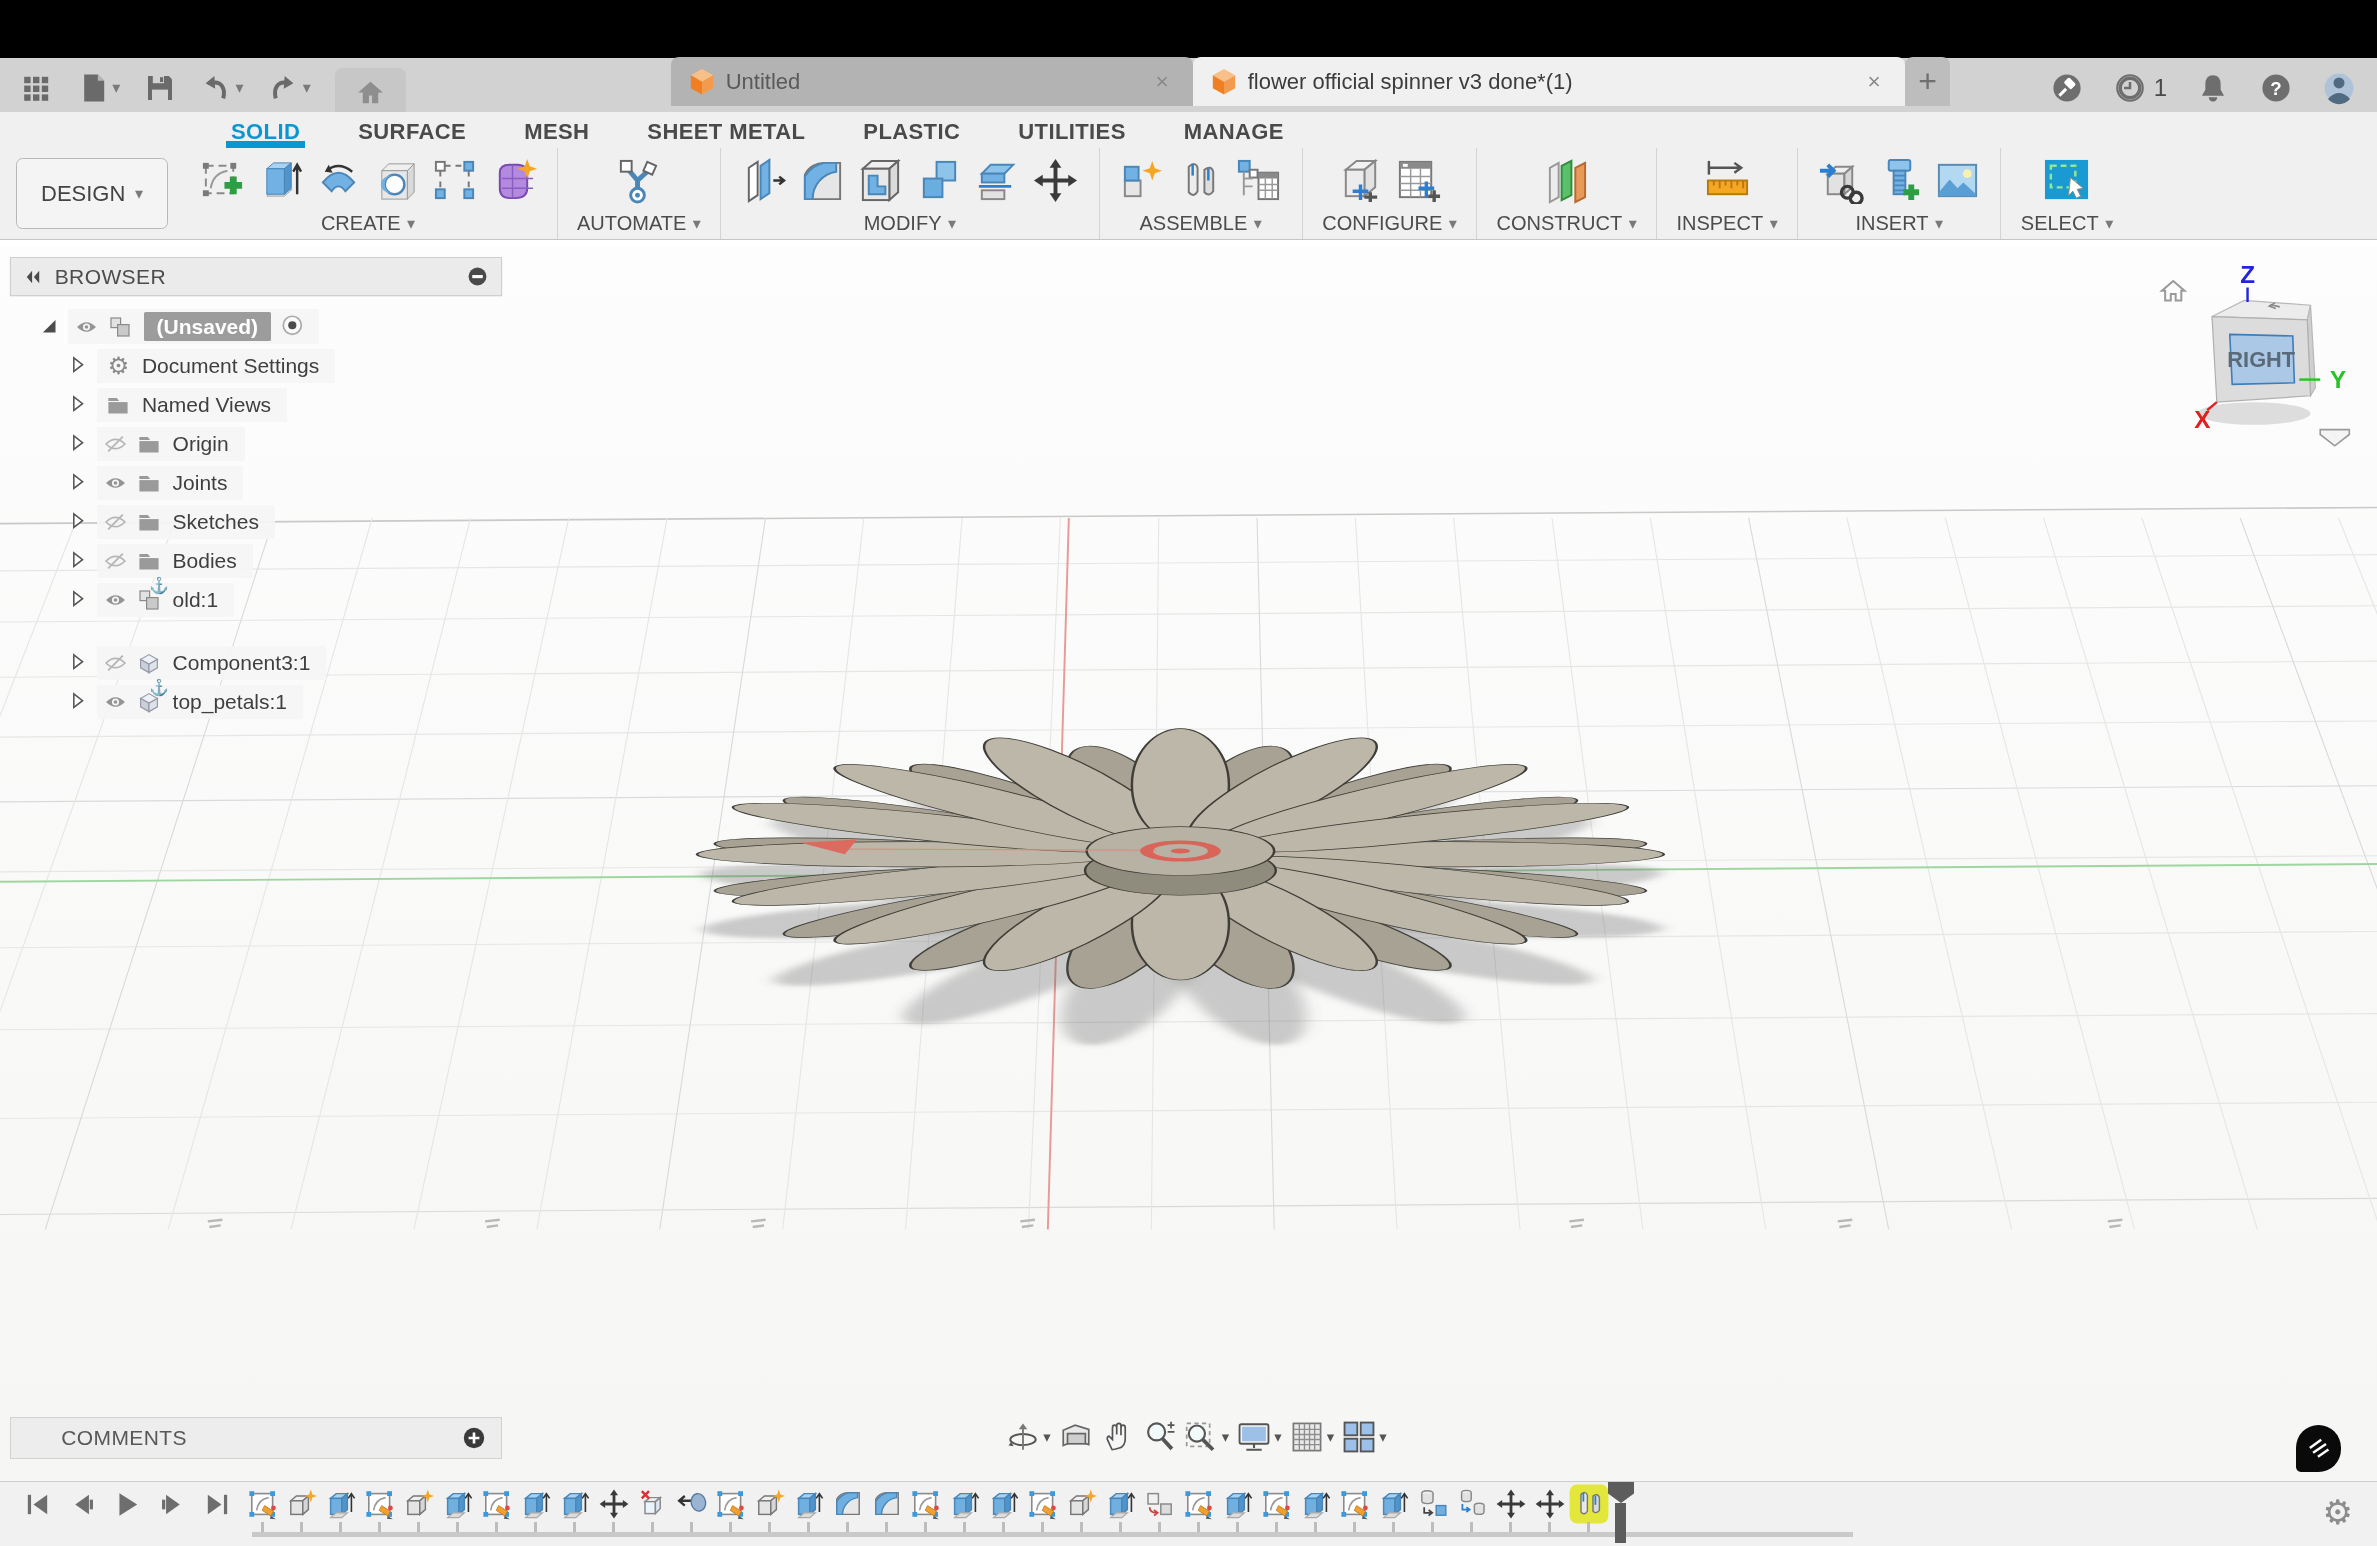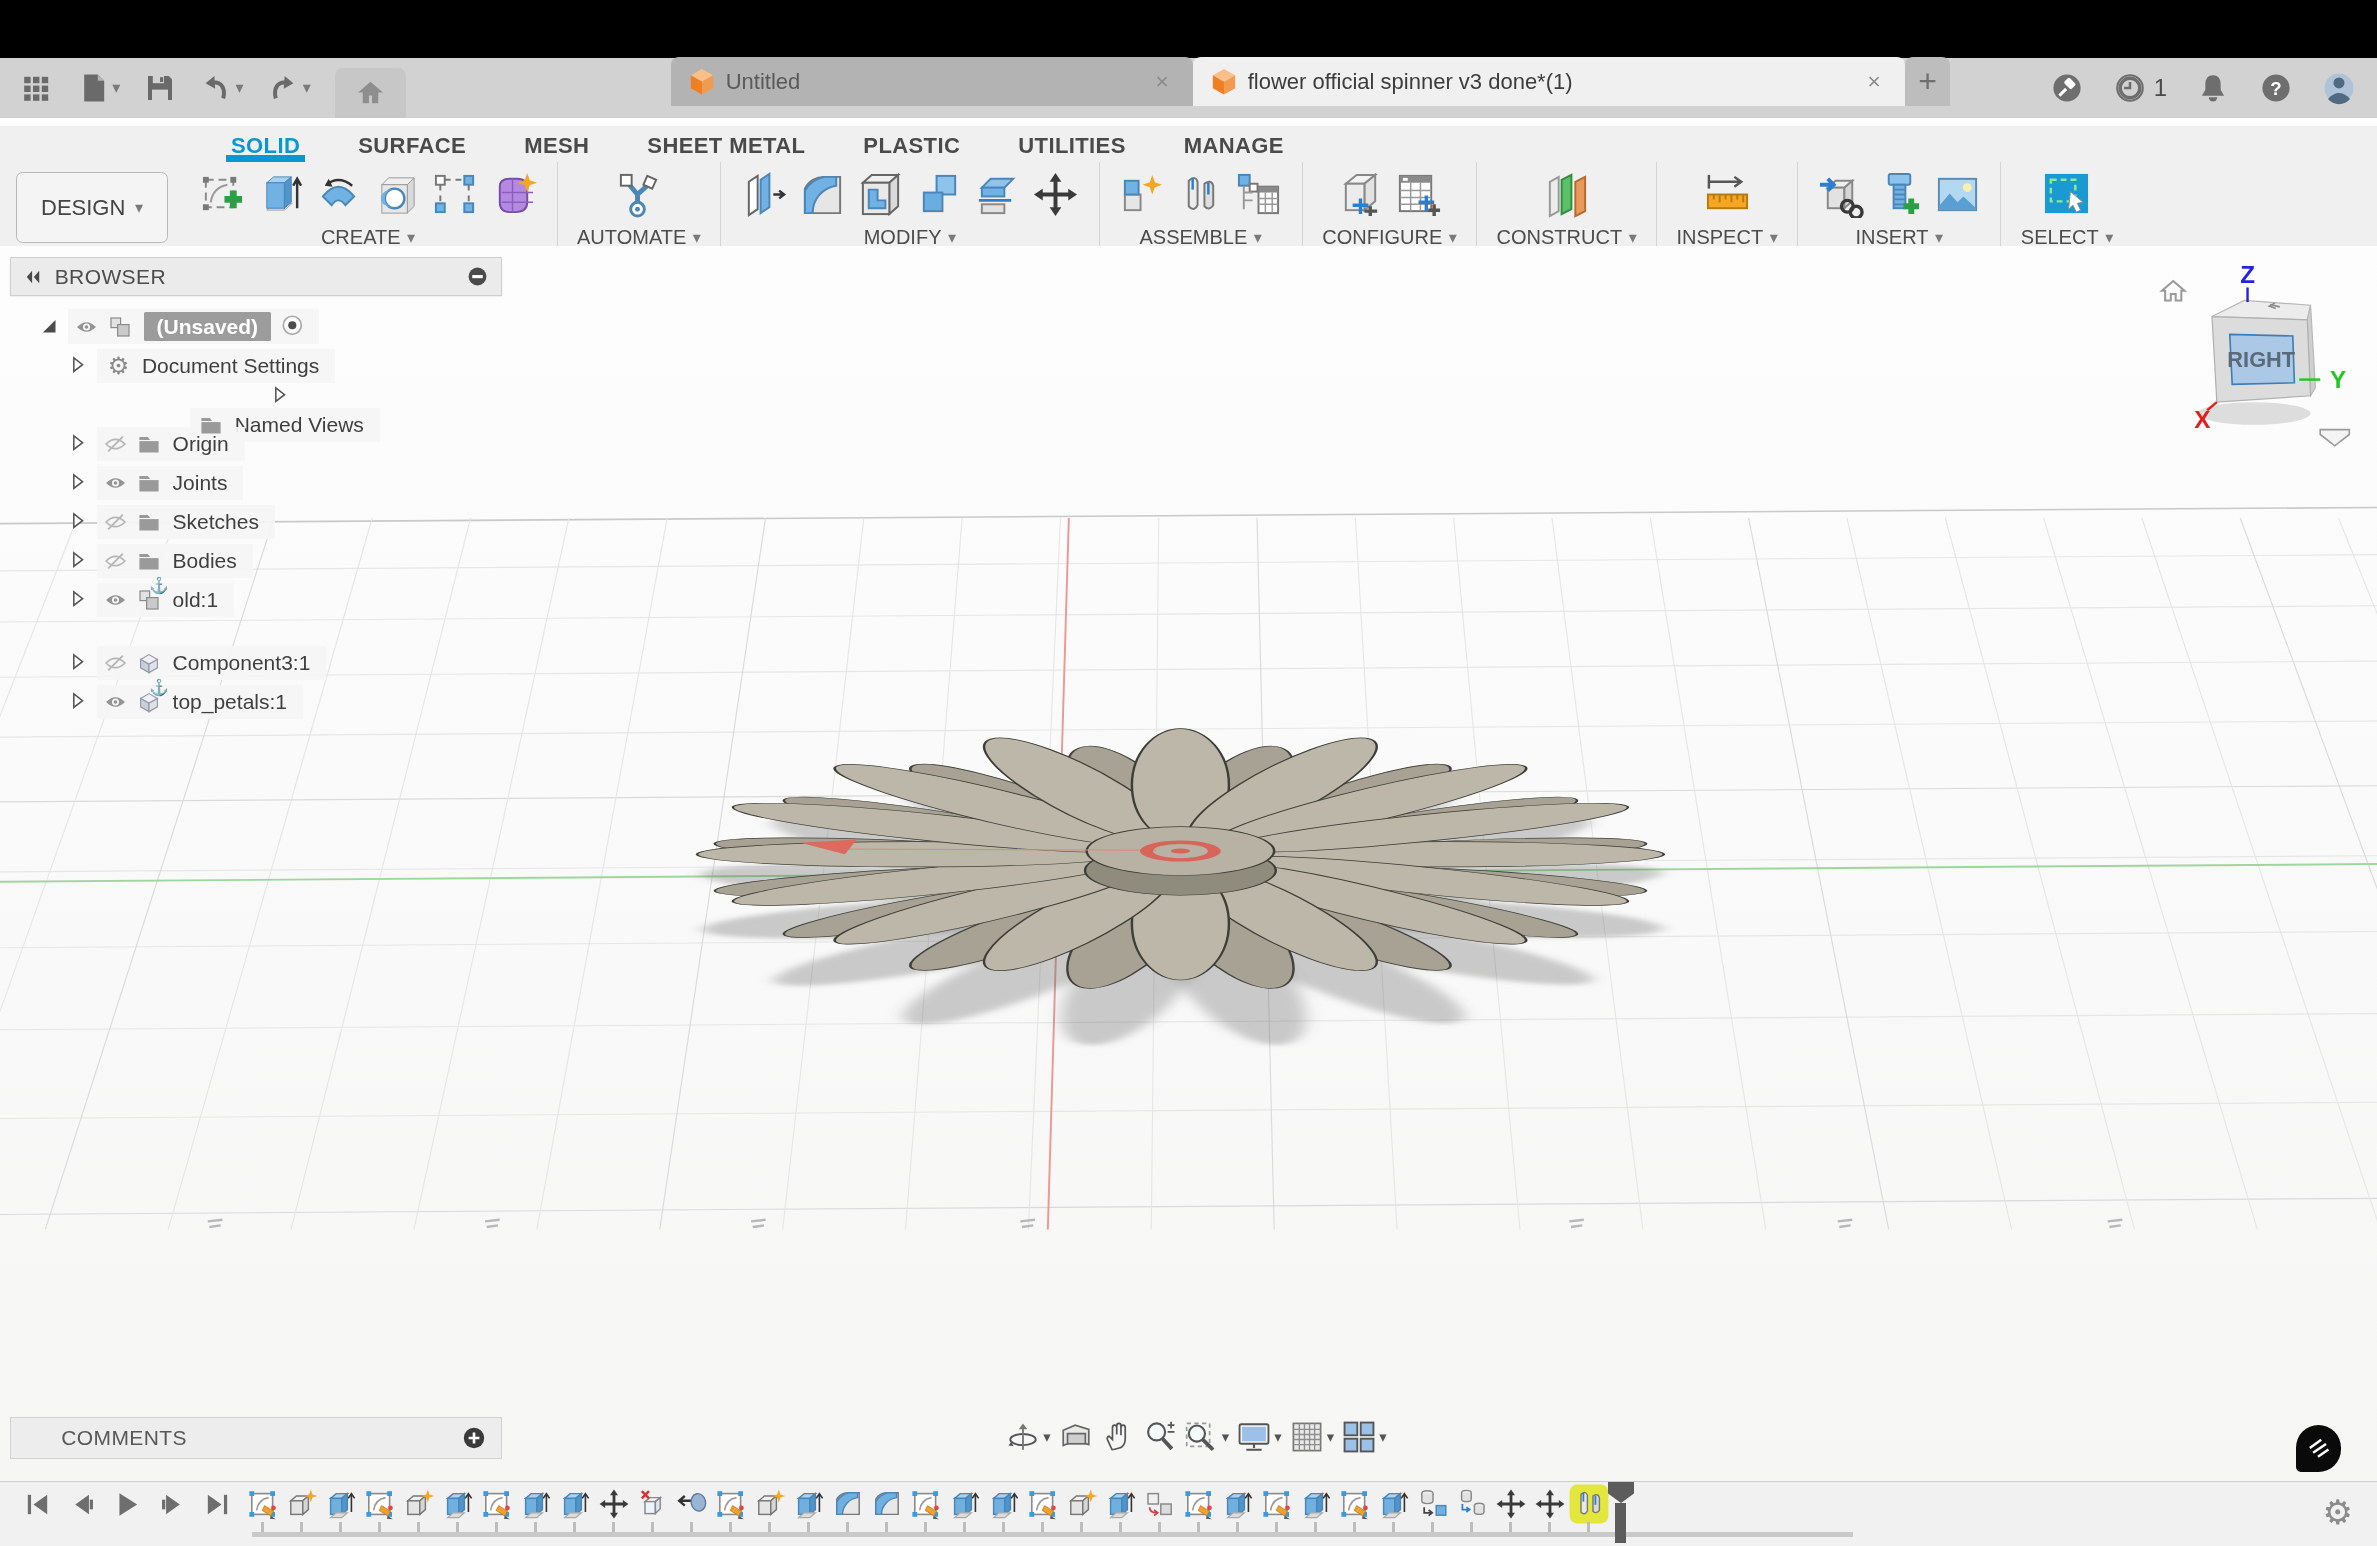--- a/index.html
+++ b/index.html
@@ -24,21 +24,21 @@
   .doc-tab .title { font-size:22px; color:#5a5a5a; white-space:nowrap; overflow:hidden; flex:1; }
   .doc-tab.active .title { color:#3c3c3c; }
   .doc-tab .close { font-size:22.6px; color:#8a8a8a; padding:0 4.9px; }
   #new-tab-btn { width:45px; height:49px; background:#bdbdbd; border-radius:8px 8px 0 0; display:flex; align-items:center; justify-content:center; font-size:32px; color:#6f6f6f; font-weight:300; }
   #appbar-right { position:absolute; right:21px; top:0; height:60px; display:flex; align-items:center; gap:29px; }
   #appbar-right svg { width:34px; height:34px; display:block; }
   #clock-group { display:flex; align-items:center; gap:6.5px; }
   #clock-count { font-size:24px; color:#4a4a4a; }
 
   
-  #ribbon { position:absolute; left:0; top:126px; width:100%; height:128px; background:#f0f0f0; border-bottom:0.8px solid #c6c6c6; }
+  #ribbon { position:absolute; left:0; top:112px; width:100%; height:128px; background:#f0f0f0; border-bottom:0.8px solid #c6c6c6; }
   #ribbon-tabs { display:flex; align-items:flex-start; padding-left:202px; height:36px; }
   .ribbon-tab { position:relative; padding:6.5px 29px 0; font-size:22px; letter-spacing:0.4px; color:#4a4a4a; font-weight:600; white-space:nowrap; }
   .ribbon-tab.active { color:#0a96d2; font-weight:700; }
   .ribbon-tab.active::after { content:""; position:absolute; left:24px; right:24px; bottom:-3.2px; height:6.5px; background:#0a96d2; }
   #ribbon-tools { display:flex; align-items:stretch; height:91px; padding-left:16px; }
   #design-btn { align-self:center; display:flex; align-items:center; gap:9.7px; border:0.8px solid #b8b8b8; border-radius:6.5px; background:#f4f4f4; height:71px; padding:0 24px; font-size:22px; color:#444; margin-right:11.3px; }
   .tool-group { display:flex; flex-direction:column; align-items:center; justify-content:flex-start; padding:3.2px 19.4px 0; border-right:0.8px solid #d4d4d4; }
   .tool-group:last-child { border-right:none; }
   .tool-icons { display:flex; align-items:center; gap:11.3px; height:58px; }
   .tool-btn svg { width:47px; height:47px; display:block; }
@@ -681,21 +681,21 @@
           <span class="expander"><svg width="19.4" height="19.4" viewBox="0 0 20 20">
               <path d="M6 3 v14 l9 -7 z" fill="#fff" stroke="#555" stroke-width="1.6"></path>
             </svg></span>
           <span class="row-chip">
             <span class="type-icon">
               <span class="gear-glyph">⚙</span>
             </span>
             <span class="tree-label">Document Settings</span>
           </span>
         </div>
-        <div class="tree-row" style="padding-left: 58px; flex-direction: column;">
+        <div class="tree-row" style="padding-left: 58px;">
           <span class="expander"><svg width="19.4" height="19.4" viewBox="0 0 20 20">
               <path d="M6 3 v14 l9 -7 z" fill="#fff" stroke="#555" stroke-width="1.6"></path>
             </svg></span>
           <span class="row-chip">
             <span class="type-icon">
               <svg width="24" height="21" viewBox="0 0 20 17">
                 <path d="M2 3 h7 l2 2.5 h-9 z" fill="#9a9a9a"></path>
                 <rect x="2" y="6.5" width="16" height="9.5" fill="#9a9a9a"></rect>
               </svg>
             </span>

